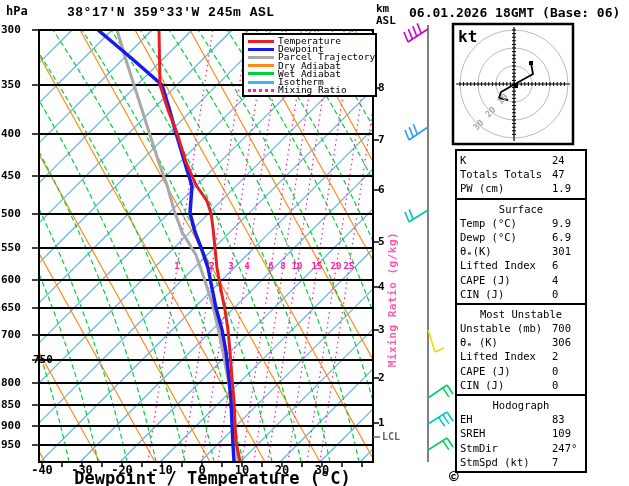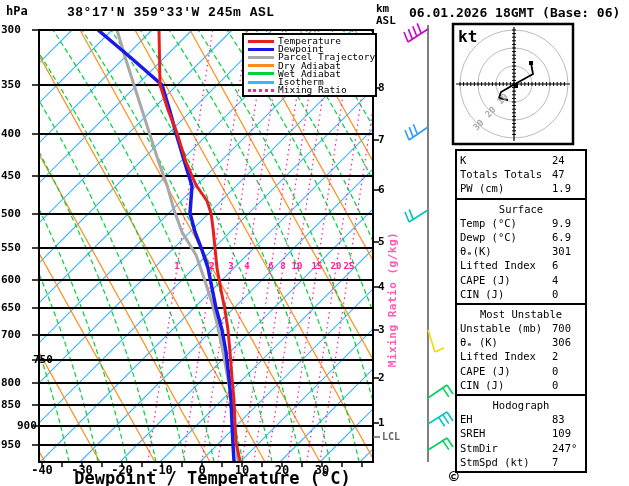--- a/index.html
+++ b/index.html
@@ -427,21 +427,21 @@
     <div class="ticklabel plabel" style="left: 1px; top: 128px;">400</div>
     <div class="ticklabel plabel" style="left: 1px; top: 170px;">450</div>
     <div class="ticklabel plabel" style="left: 1px; top: 208px;">500</div>
     <div class="ticklabel plabel" style="left: 1px; top: 242px;">550</div>
     <div class="ticklabel plabel" style="left: 1px; top: 274px;">600</div>
     <div class="ticklabel plabel" style="left: 1px; top: 302px;">650</div>
     <div class="ticklabel plabel" style="left: 1px; top: 329px;">700</div>
     <div class="ticklabel plabel" style="left: 1px; top: 354px; padding-left: 32px;">750</div>
     <div class="ticklabel plabel" style="left: 1px; top: 377px;">800</div>
     <div class="ticklabel plabel" style="left: 1px; top: 399px;">850</div>
-    <div class="ticklabel plabel" style="left: 1px; top: 420px; margin-left: 16px;">900</div>
+    <div class="ticklabel plabel" style="left: 1px; top: 420px;">900</div>
     <div class="ticklabel plabel" style="left: 1px; top: 439px;">950</div>
     <div class="ticklabel tlabel" style="left: 24px; top: 464px;">-40</div>
     <div class="ticklabel tlabel" style="left: 64px; top: 464px;">-30</div>
     <div class="ticklabel tlabel" style="left: 104px; top: 464px;">-20</div>
     <div class="ticklabel tlabel" style="left: 144px; top: 464px;">-10</div>
     <div class="ticklabel tlabel" style="left: 184px; top: 464px;">0</div>
     <div class="ticklabel tlabel" style="left: 224px; top: 464px;">10</div>
     <div class="ticklabel tlabel" style="left: 264px; top: 464px;">20</div>
     <div class="ticklabel tlabel" style="left: 304px; top: 464px;">30</div>
     <div class="ticklabel klabel" style="left: 378px; top: 82px;">8</div>

